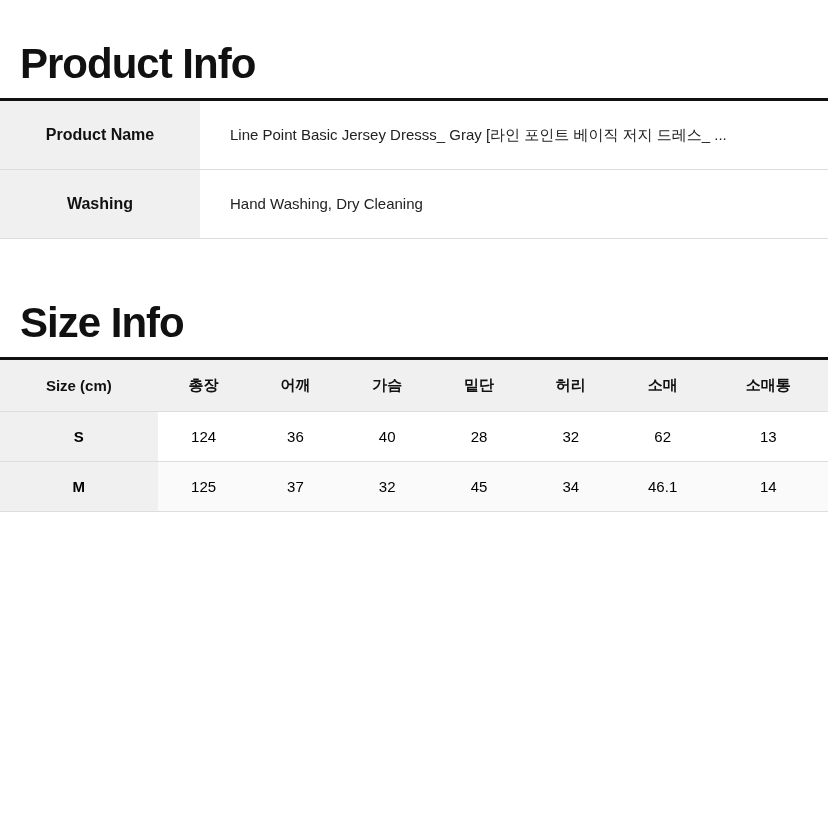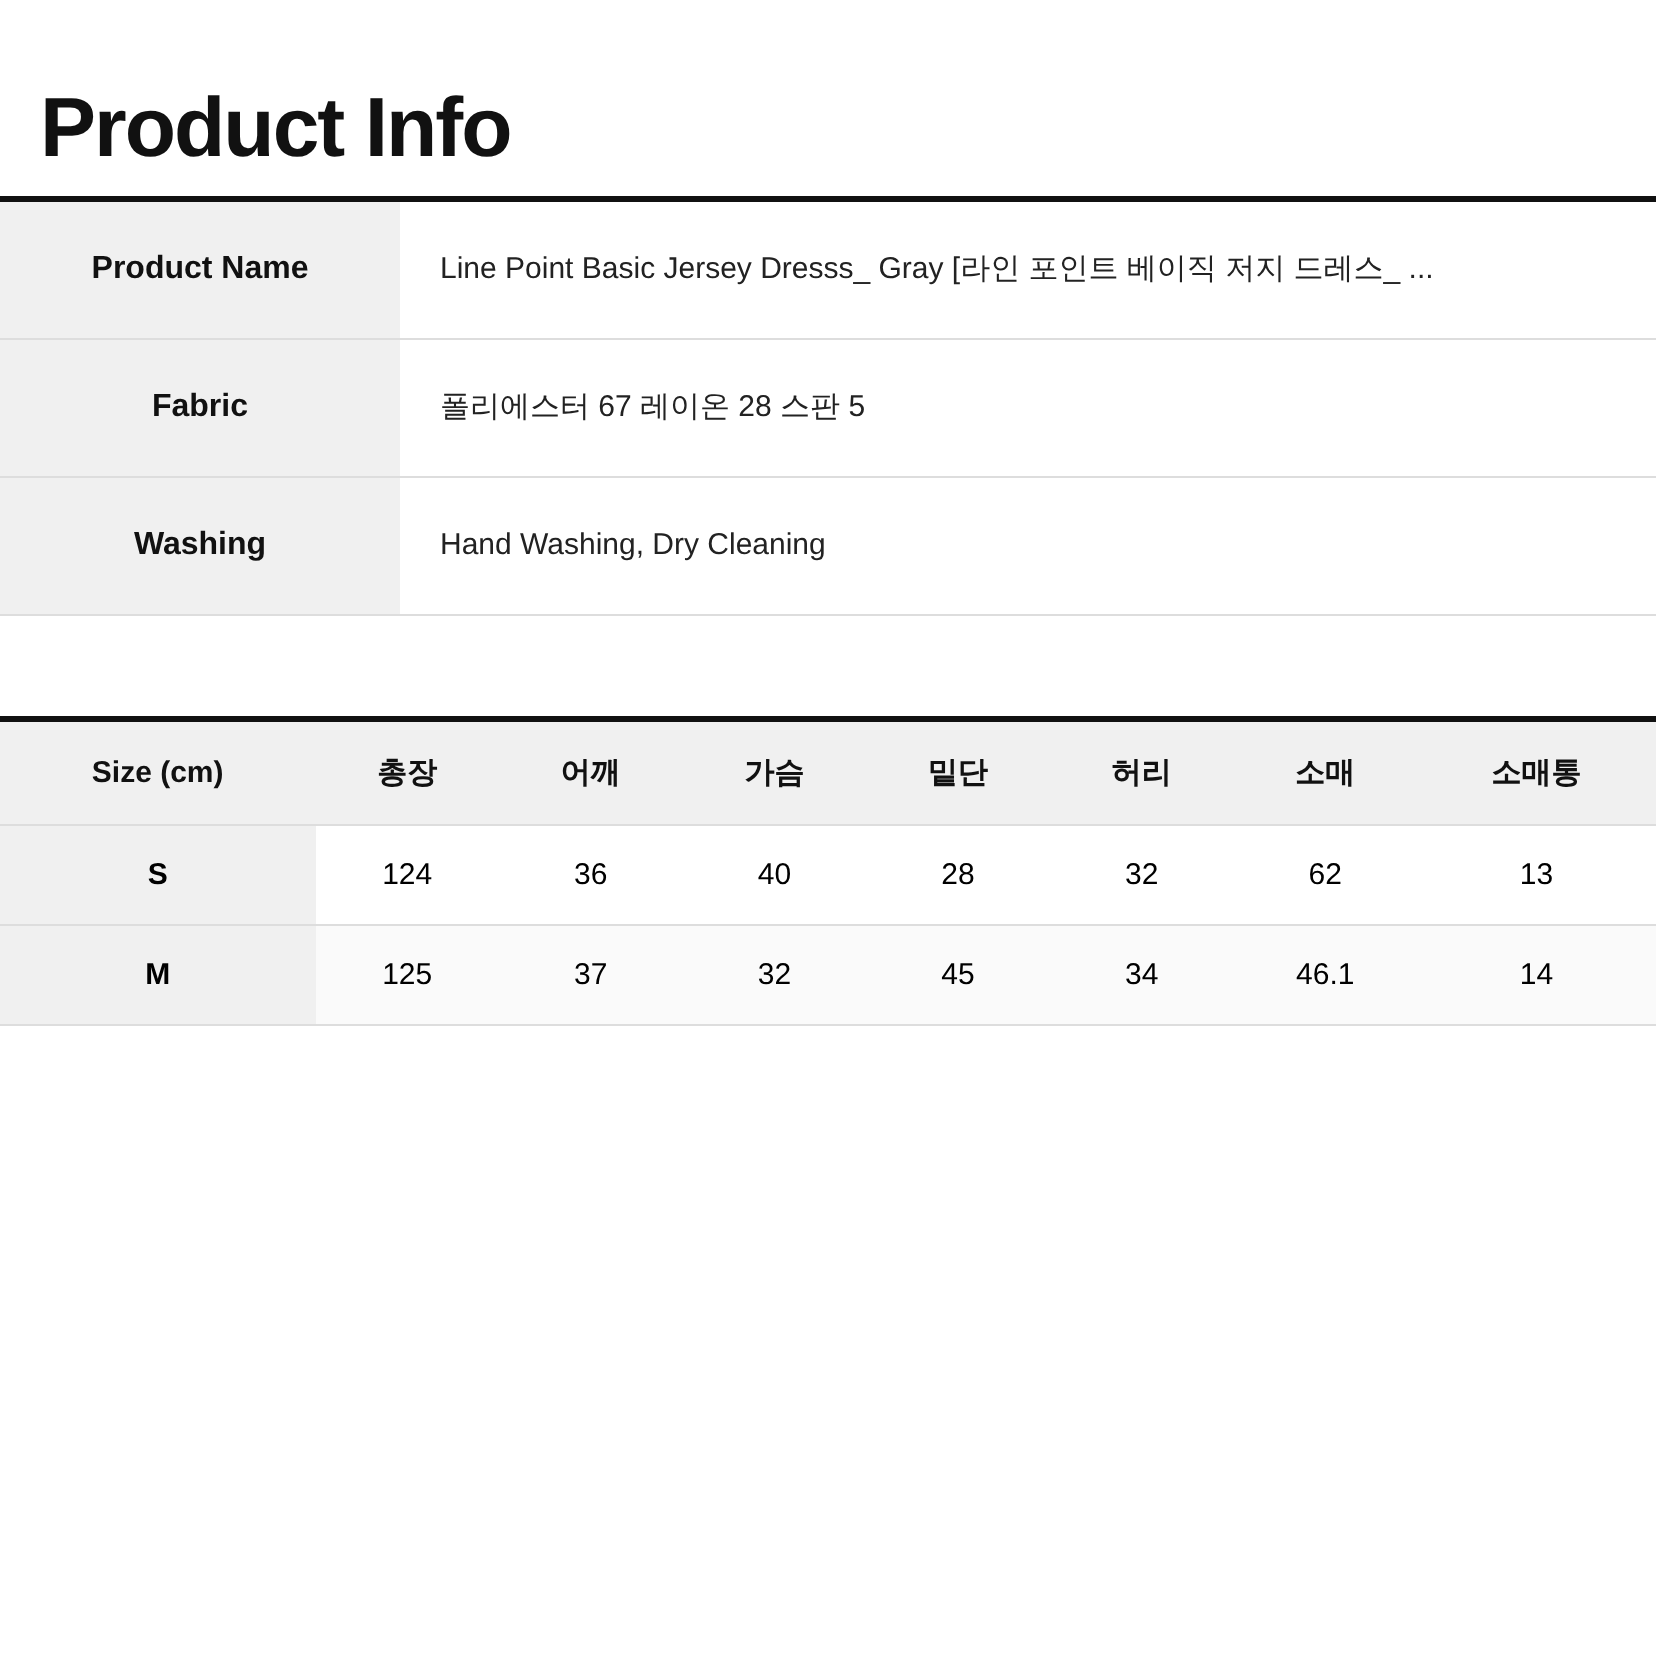--- a/index.html
+++ b/index.html
@@ -53,21 +53,21 @@
       font-weight: 800;
       font-size: 16px;
       color: #111;
       width: 200px;
       padding: 22px 20px;
       text-align: center;
       vertical-align: middle;
     }
 
     .product-info-table td.value-cell {
-      padding: 22px 20px;
+      padding: 22px 30px;
       font-size: 15px;
       color: #222;
       vertical-align: middle;
       line-height: 1.6;
     }
 
     
     .size-section {
       margin-top: 50px;
     }
@@ -116,32 +116,29 @@
   <div class="product-info-section">
     <h1 class="section-title">Product Info</h1>
     <hr class="divider">
     <table class="product-info-table">
       <tbody>
         <tr>
           <td class="label-cell">Product Name</td>
           <td class="value-cell">Line Point Basic Jersey Dresss_ Gray [라인 포인트 베이직 저지 드레스_ ...</td>
         </tr>
         <tr>
-          <td class="label-cell">Fabric</td>
-          <td class="value-cell">폴리에스터 67 레이온 28 스판 5</td>
-        </tr>
-        <tr>
           <td class="label-cell">Washing</td>
           <td class="value-cell">Hand Washing, Dry Cleaning</td>
         </tr>
       </tbody>
     </table>
   </div>
 
   <div class="size-section">
+    <h1 class="section-title">Size Info</h1>
     <hr class="divider">
     <table class="size-table">
       <thead>
         <tr>
           <th>Size (cm)</th>
           <th>총장</th>
           <th>어깨</th>
           <th>가슴</th>
           <th>밑단</th>
           <th>허리</th>

